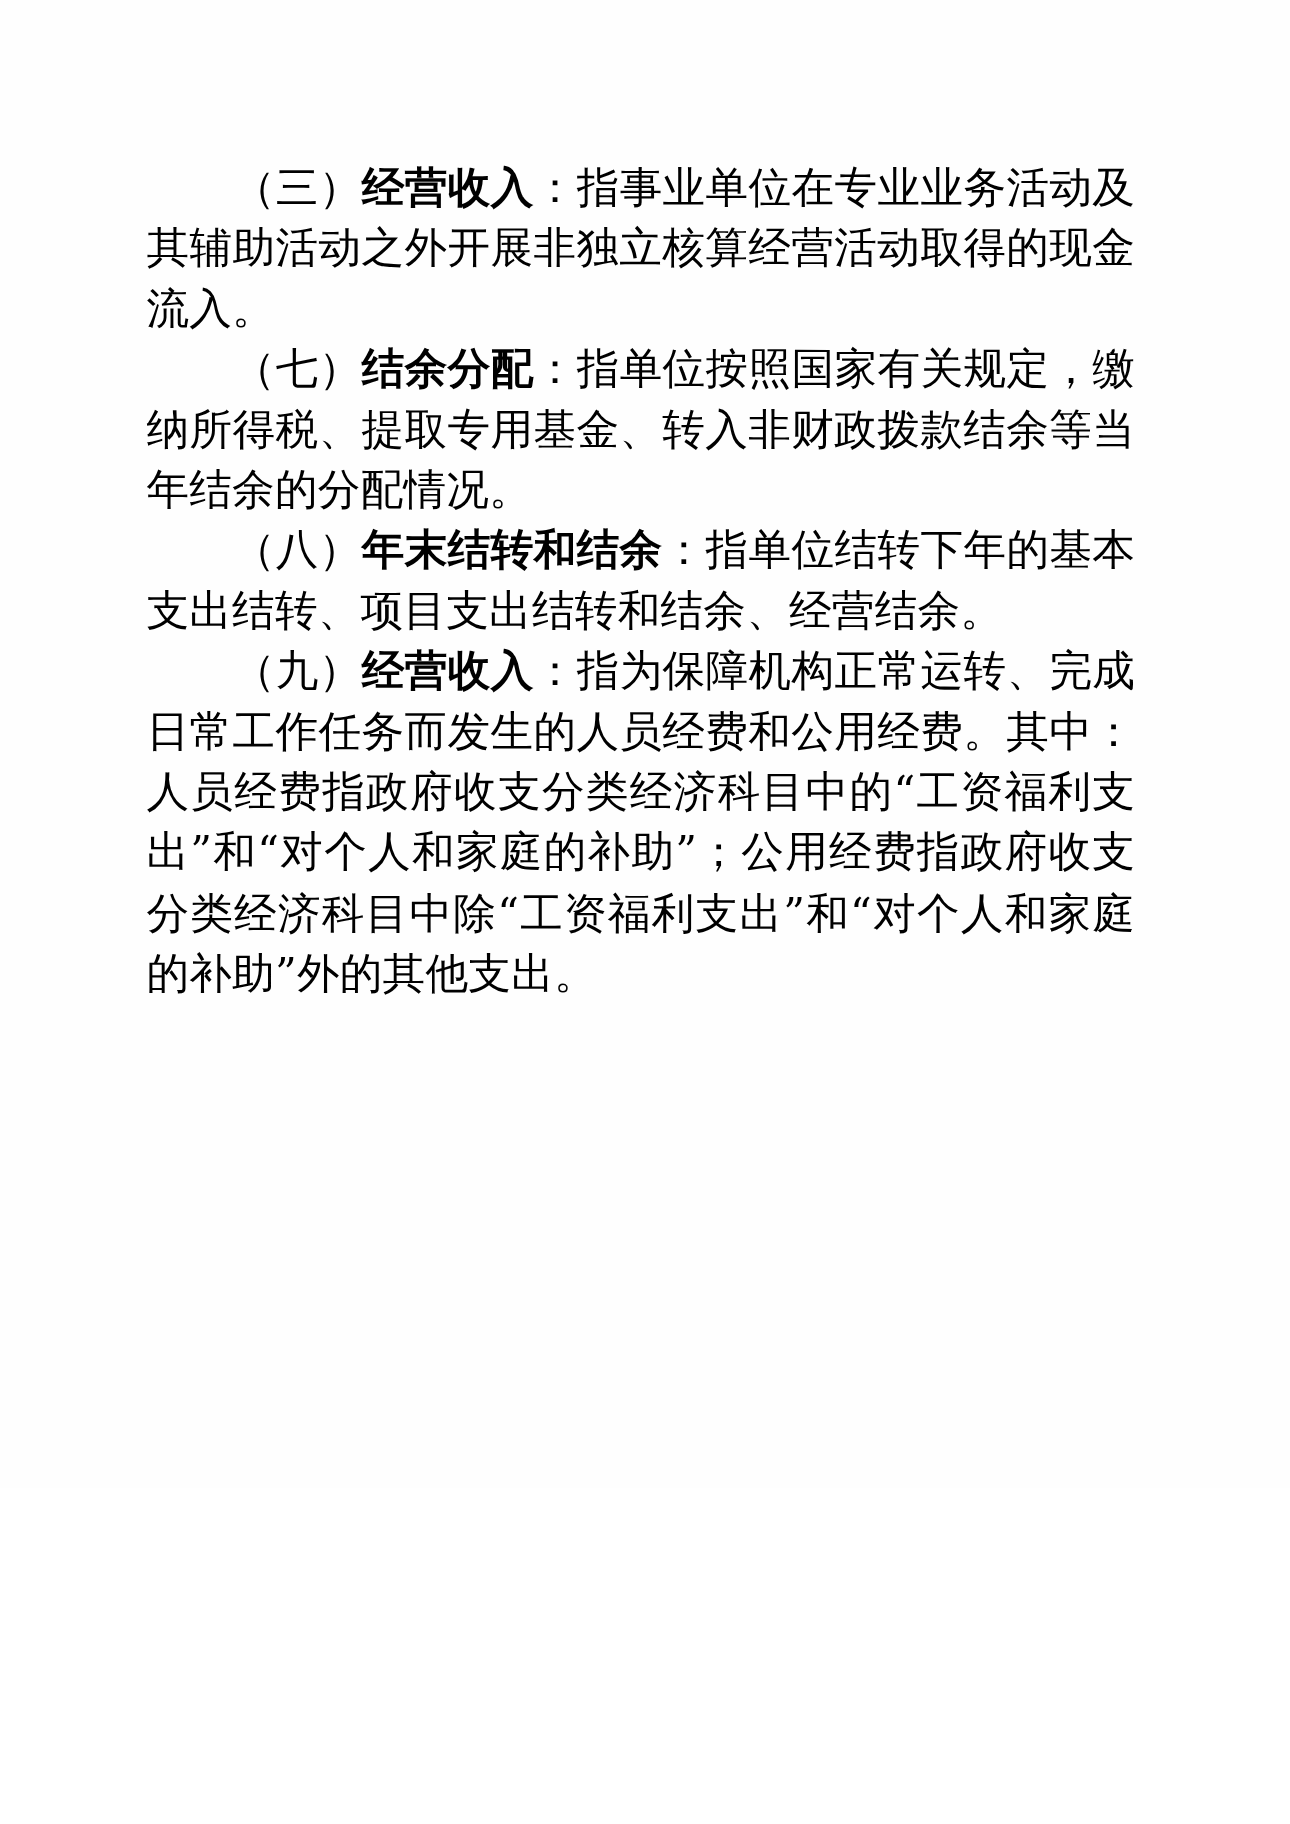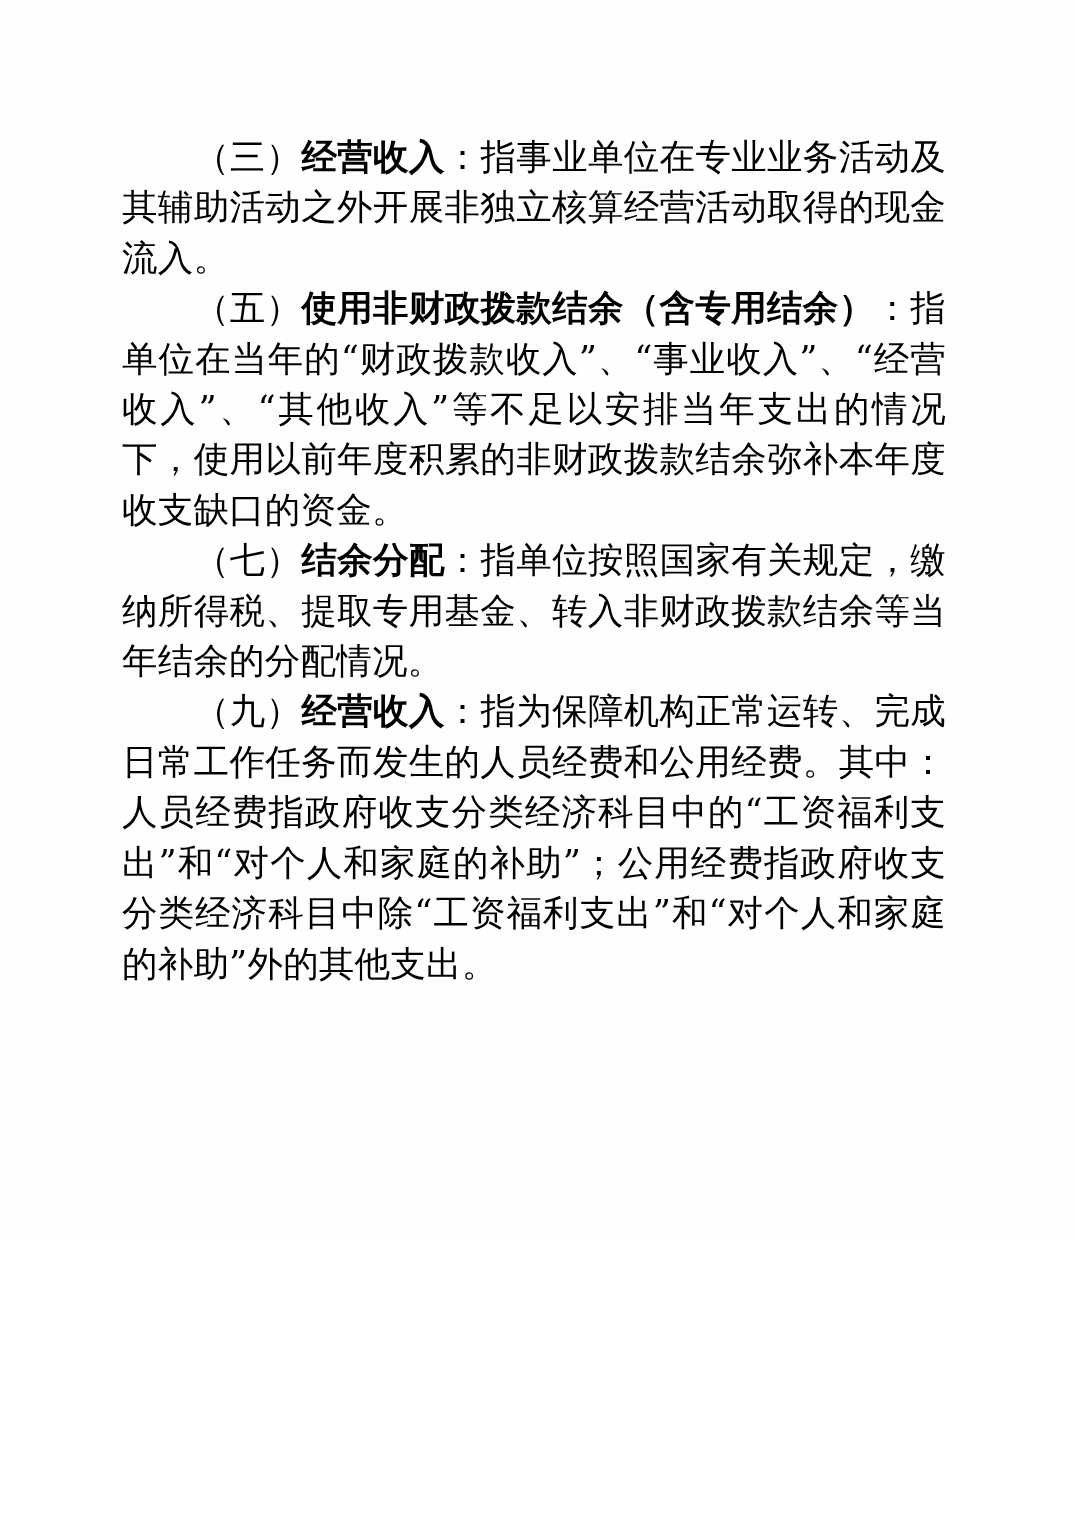--- a/index.html
+++ b/index.html
@@ -62,25 +62,25 @@
 </head>
 <body>
 
 <div class="page">
 
   <div class="text-block">
 
     <p class="para"><span>（三）</span><span class="term">经营收入</span><span>：</span><span>指事业单位在专业业务活动及其辅助活动之外开展非独立核算经营活动取得的现金流入。</span></p>
 
 
-    <p class="para"><span>（五）</span><span class="term">使用非财政拨款结余（含专用结余）</span><span>：</span><span>指单位在当年的“财政拨款收入”、“事业收入”、“经营收入”、“其他收入”等不足以安排当年支出的情况下，使用以前年度积累的非财政拨款结余弥补本年度收支缺口的资金。</span></p>
 
 
     <p class="para"><span>（七）</span><span class="term">结余分配</span><span>：</span><span>指单位按照国家有关规定，缴纳所得税、提取专用基金、转入非财政拨款结余等当年结余的分配情况。</span></p>
 
+    <p class="para"><span>（八）</span><span class="term">年末结转和结余</span><span>：</span><span>指单位结转下年的基本支出结转、项目支出结转和结余、经营结余。</span></p>
 
     <p class="para"><span>（九）</span><span class="term">经营收入</span><span>：</span><span>指为保障机构正常运转、完成日常工作任务而发生的人员经费和公用经费。其中：人员经费指政府收支分类经济科目中的“工资福利支出”和“对个人和家庭的补助”；公用经费指政府收支分类经济科目中除“工资福利支出”和“对个人和家庭的补助”外的其他支出。</span></p>
 
   </div>
 
   <div class="page-number">- 7 -</div>
 
 </div>
 
 </body></html>

